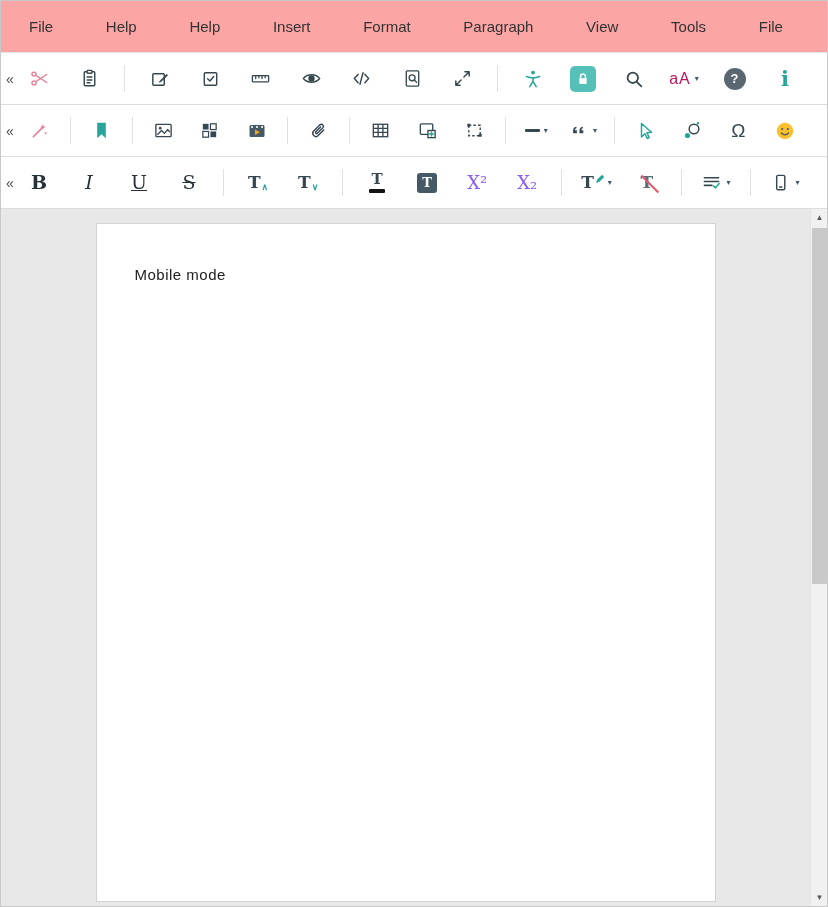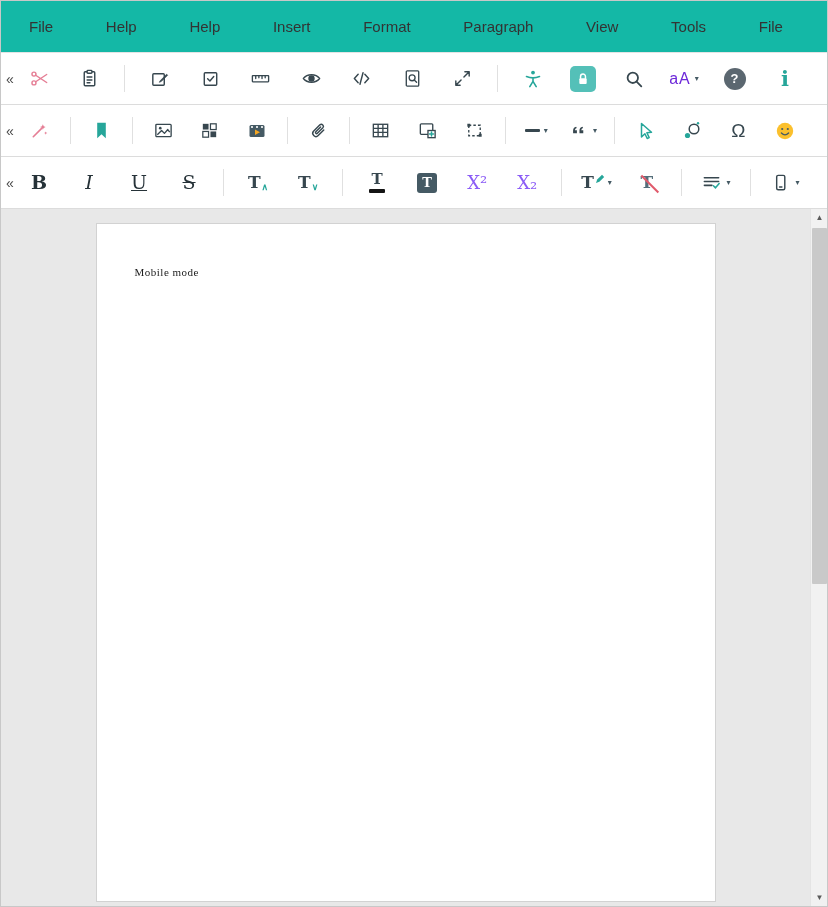--- a/index.html
+++ b/index.html
@@ -11,21 +11,21 @@
   }
   .window {
     width: 828px; height: 907px;
     border: 1px solid #c8c8c8;
     display: flex; flex-direction: column;
     background: #fff;
   }
   
   .menubar {
     height: 52px; flex: 0 0 52px;
-    background: #14b8a6;
+    background: #fca5a5;
     border-bottom: 1px solid #e3e4e5;
     display: flex; align-items: center;
     justify-content: space-between;
     padding: 0 38px 0 22px;
   }
   .menu-item {
     font-size: 15px; color: #333;
     background: none; border: 0;
     font-family: inherit;
     padding: 4px 6px; cursor: pointer;
@@ -51,21 +51,21 @@
   .sep { width: 1px; height: 27px; background: #e0e0e0; flex: 0 0 1px; }
   .tbtn {
     min-width: 32px; height: 36px;
     display: flex; align-items: center; justify-content: center;
     background: none; border: 0; padding: 0 1px;
     cursor: pointer; position: relative; font-family: inherit;
   }
   .tbtn svg { display: block; }
   .drop { font-size: 8px; color: #455a64; margin-left: 4px; }
   
-  .aA { font-size: 16px; color: #6d28d9; letter-spacing: 1px; }
+  .aA { font-size: 16px; color: #be185d; letter-spacing: 1px; }
   .help-circle {
     width: 22px; height: 22px; border-radius: 50%;
     background: #5b6770; color: #fff;
     font-size: 13px; font-weight: bold;
     display: flex; align-items: center; justify-content: center;
   }
   .info-i {
     font-family: "DejaVu Serif", "Liberation Serif", serif;
     font-weight: bold; font-size: 21px; color: #26a69a; line-height: 1;
   }
@@ -112,22 +112,22 @@
   .workspace { flex: 1; position: relative; background: #e8e8e8; overflow: hidden; }
   .content-area { position: absolute; left: 0; right: 17px; top: 0; bottom: 0; }
   .page {
     width: 620px; height: calc(100% - 18px);
     margin: 14px auto 0;
     background: #fff; border: 1px solid #d2d2d2;
     padding: 42px 38px;
     cursor: text;
   }
   .editor-text {
-    font-family: Liberation Serif, serif;
-    font-size: 11px; color: #212121; letter-spacing: 0.5px;
+    font-family: Liberation Sans, sans-serif;
+    font-size: 15px; color: #212121; letter-spacing: 0.5px;
   }
   
   .scrollbar {
     position: absolute; right: 0; top: 0; bottom: 0; width: 17px;
     background: #f1f1f1; border-left: 1px solid #e4e4e4;
   }
   .sb-btn {
     position: absolute; left: 0; width: 17px; height: 17px;
     background: #f1f1f1; border: 0; cursor: pointer;
     color: #5a5a5a; font-size: 8px; line-height: 17px; text-align: center;

